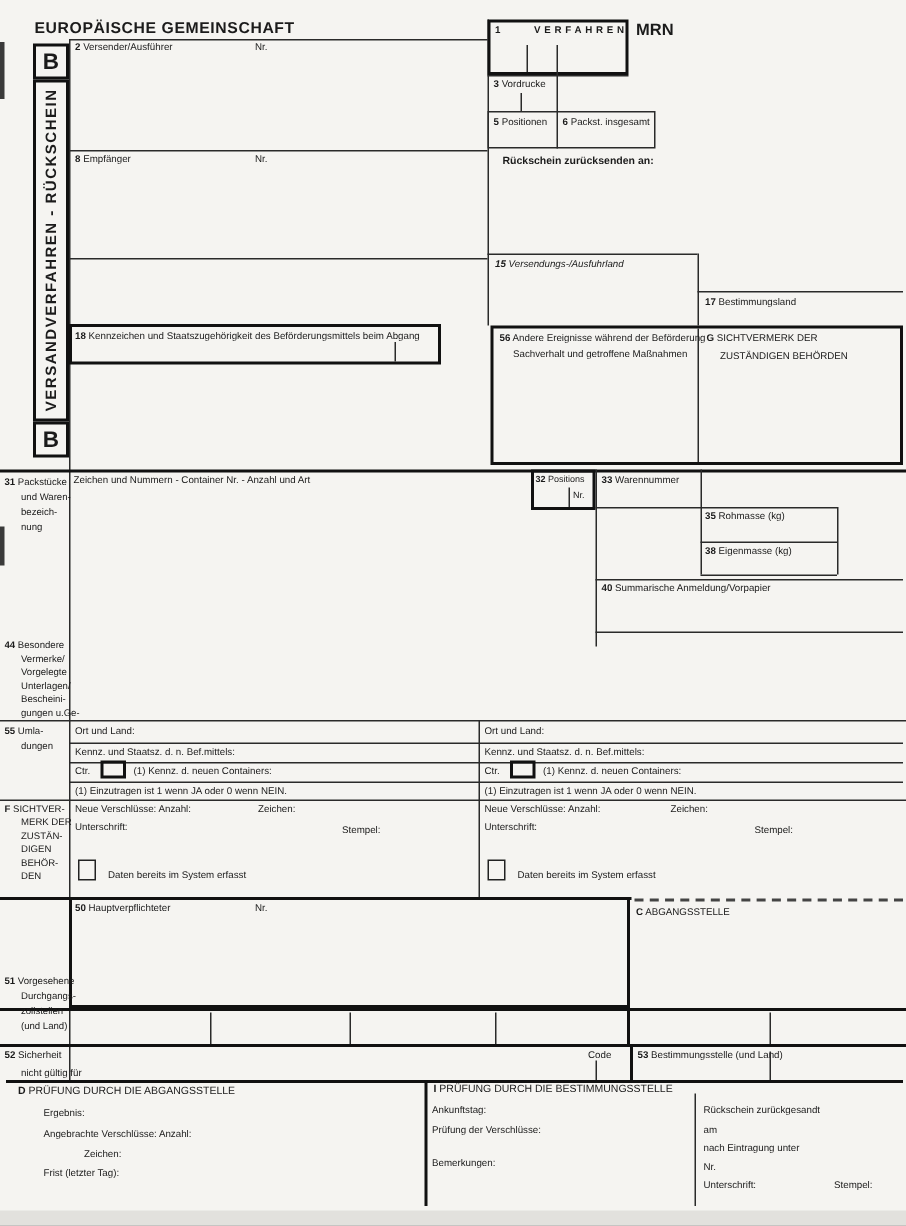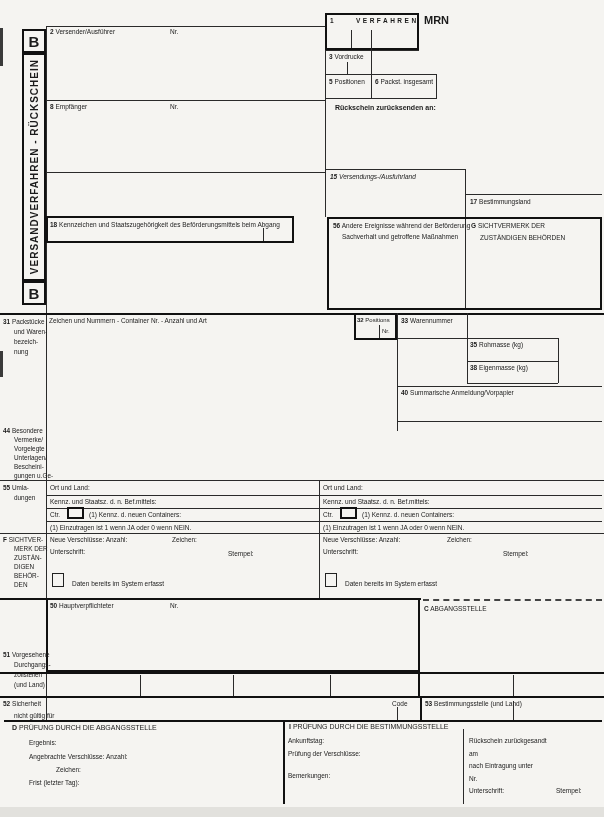--- a/index.html
+++ b/index.html
@@ -41,20 +41,21 @@
 </style>
 </head>
 <body>
 
 <div class="page">
 
   <div class="artifact" style="left:0;top:28px;width:3px;height:38px"></div>
   <div class="artifact" style="left:0;top:351px;width:3px;height:26px"></div>
   <div class="scanedge" style="left:0;top:807px;width:604px;height:10px"></div>
 
+  <div class="title" style="left:23px;top:13px">EUROPÄISCHE GEMEINSCHAFT</div>
   <div class="mrn" style="left:424px;top:14px">MRN</div>
 
   <div class="bbox" style="left:22px;top:29px;width:24px;height:24px">B</div>
   <div class="vertbox" style="left:22px;top:53px;width:24px;height:228px">
     <span class="vert">VERSANDVERFAHREN - RÜCKSCHEIN</span>
   </div>
   <div class="bbox" style="left:22px;top:281px;width:24px;height:24px">B</div>
 
   <div class="h" style="left:46px;top:26px;width:279px"></div>
   <div class="v" style="left:46px;top:26px;height:694px"></div>

